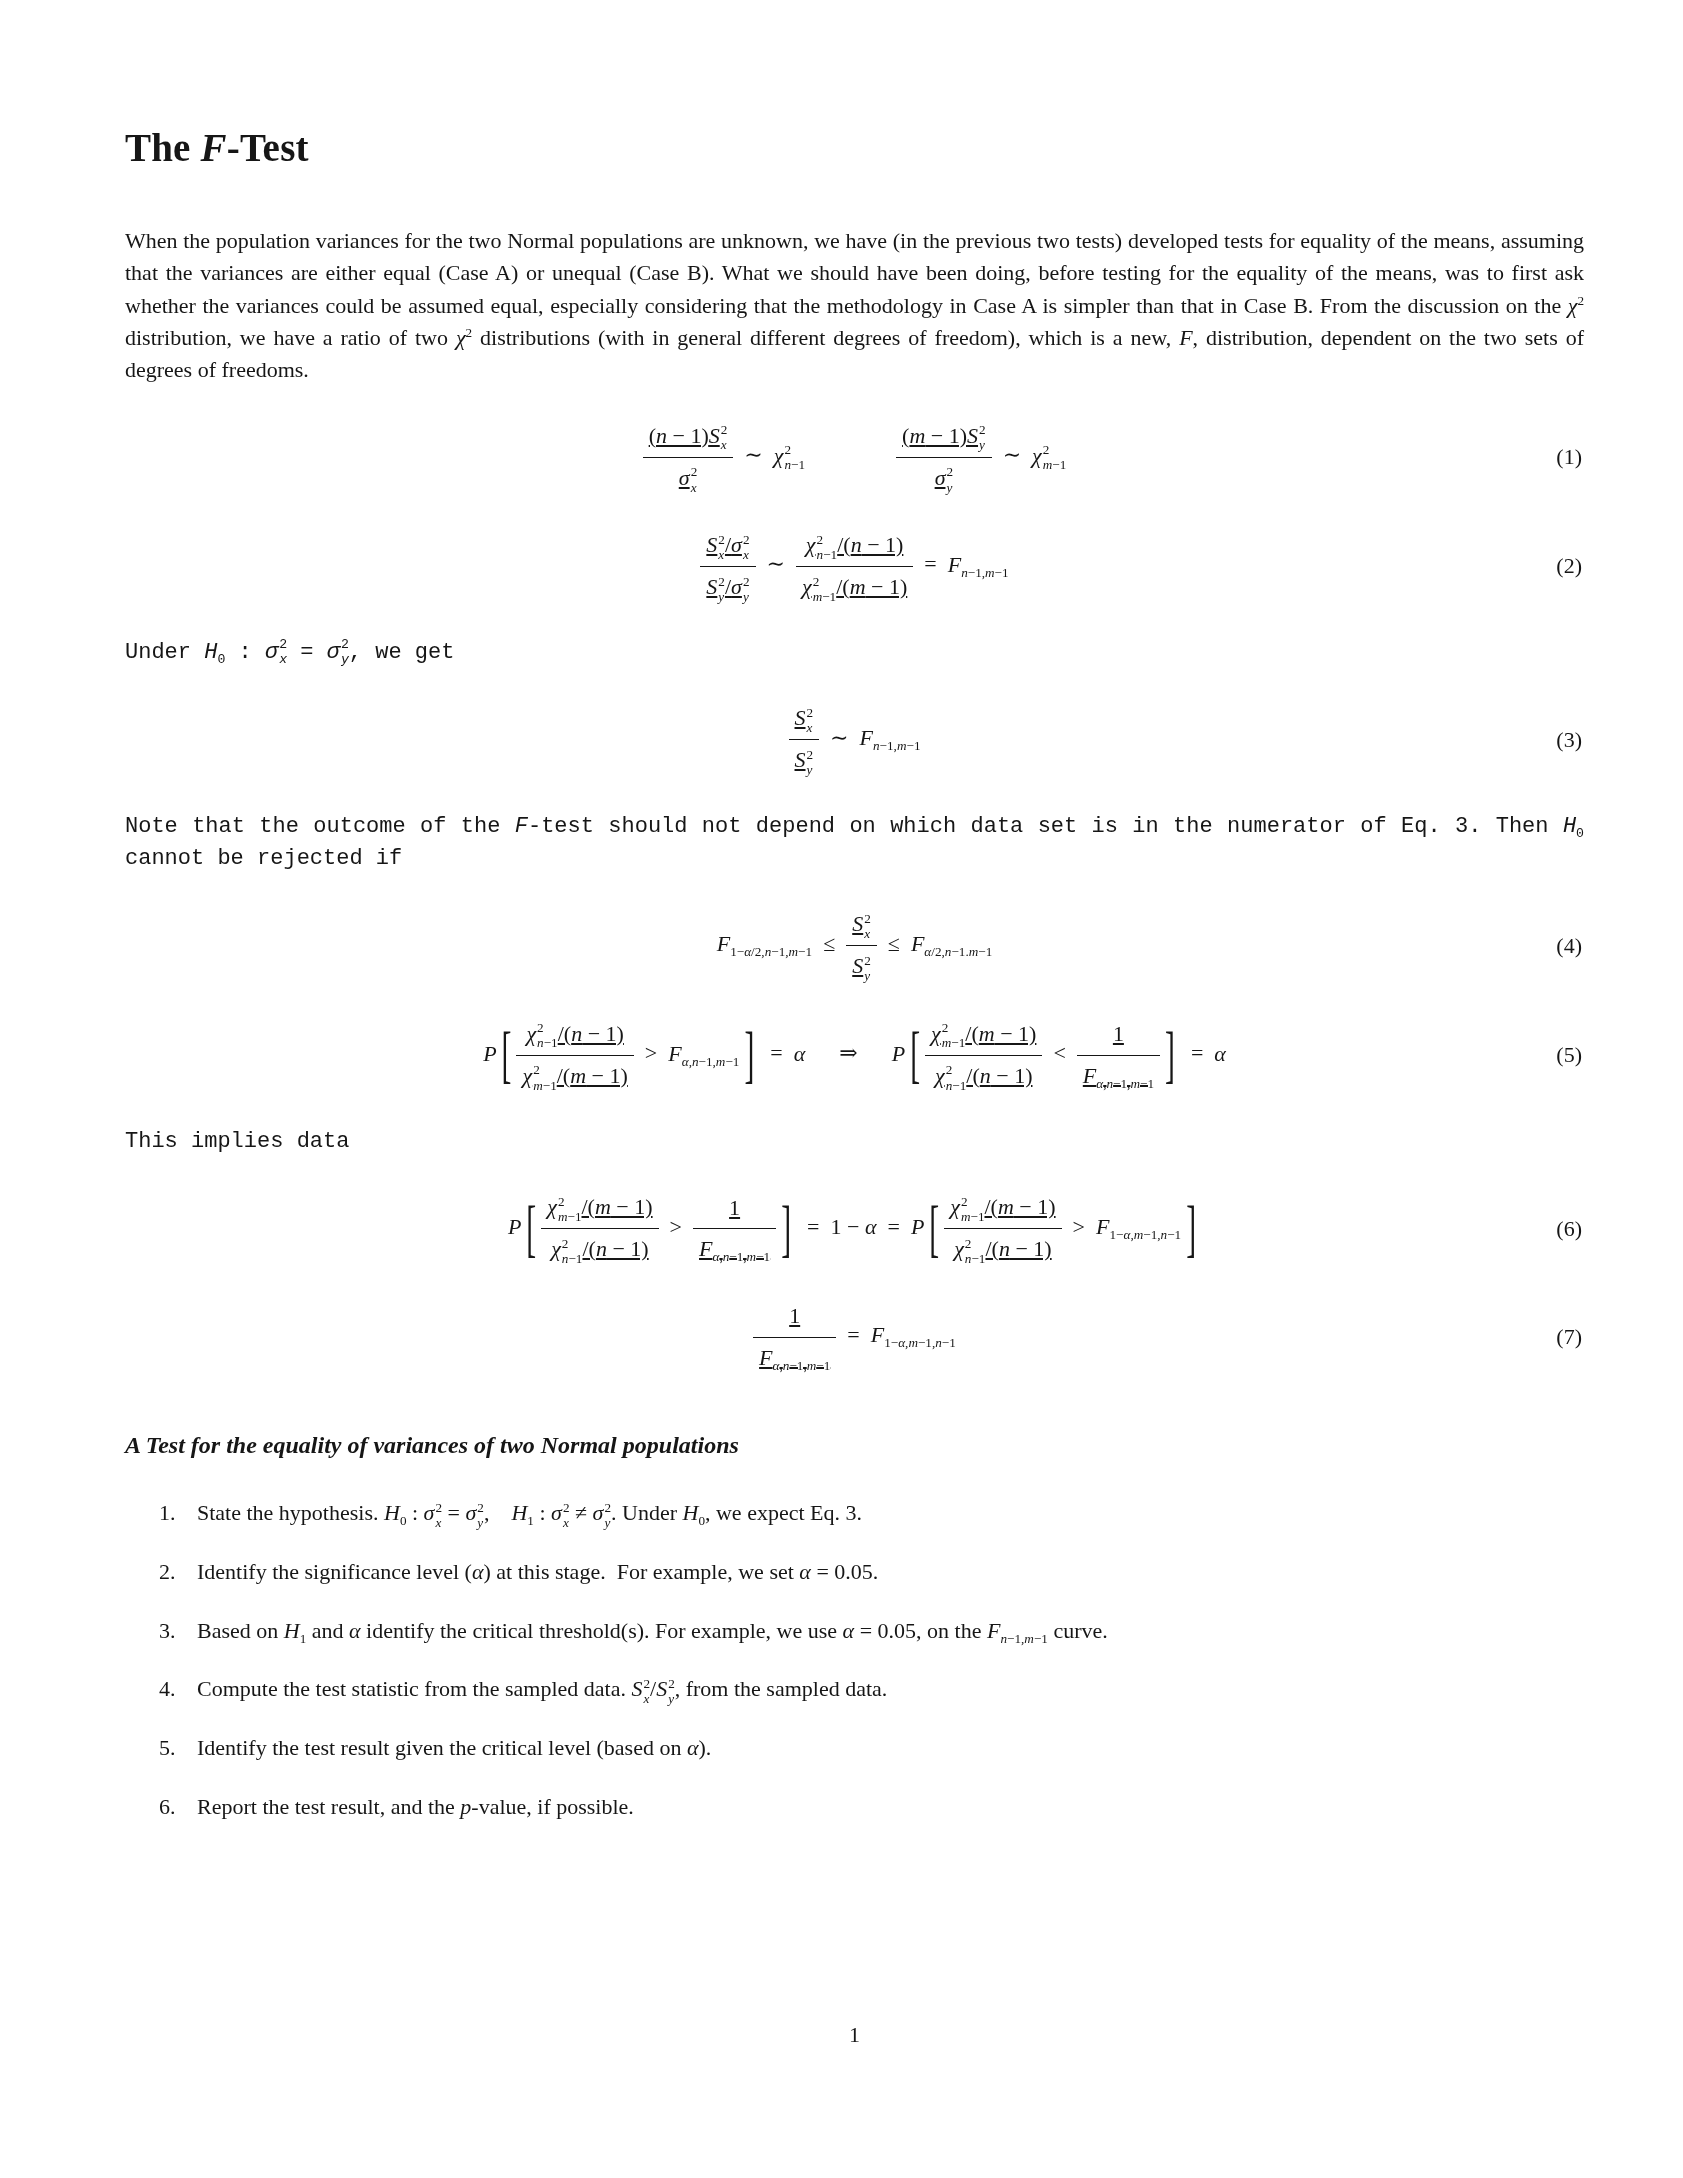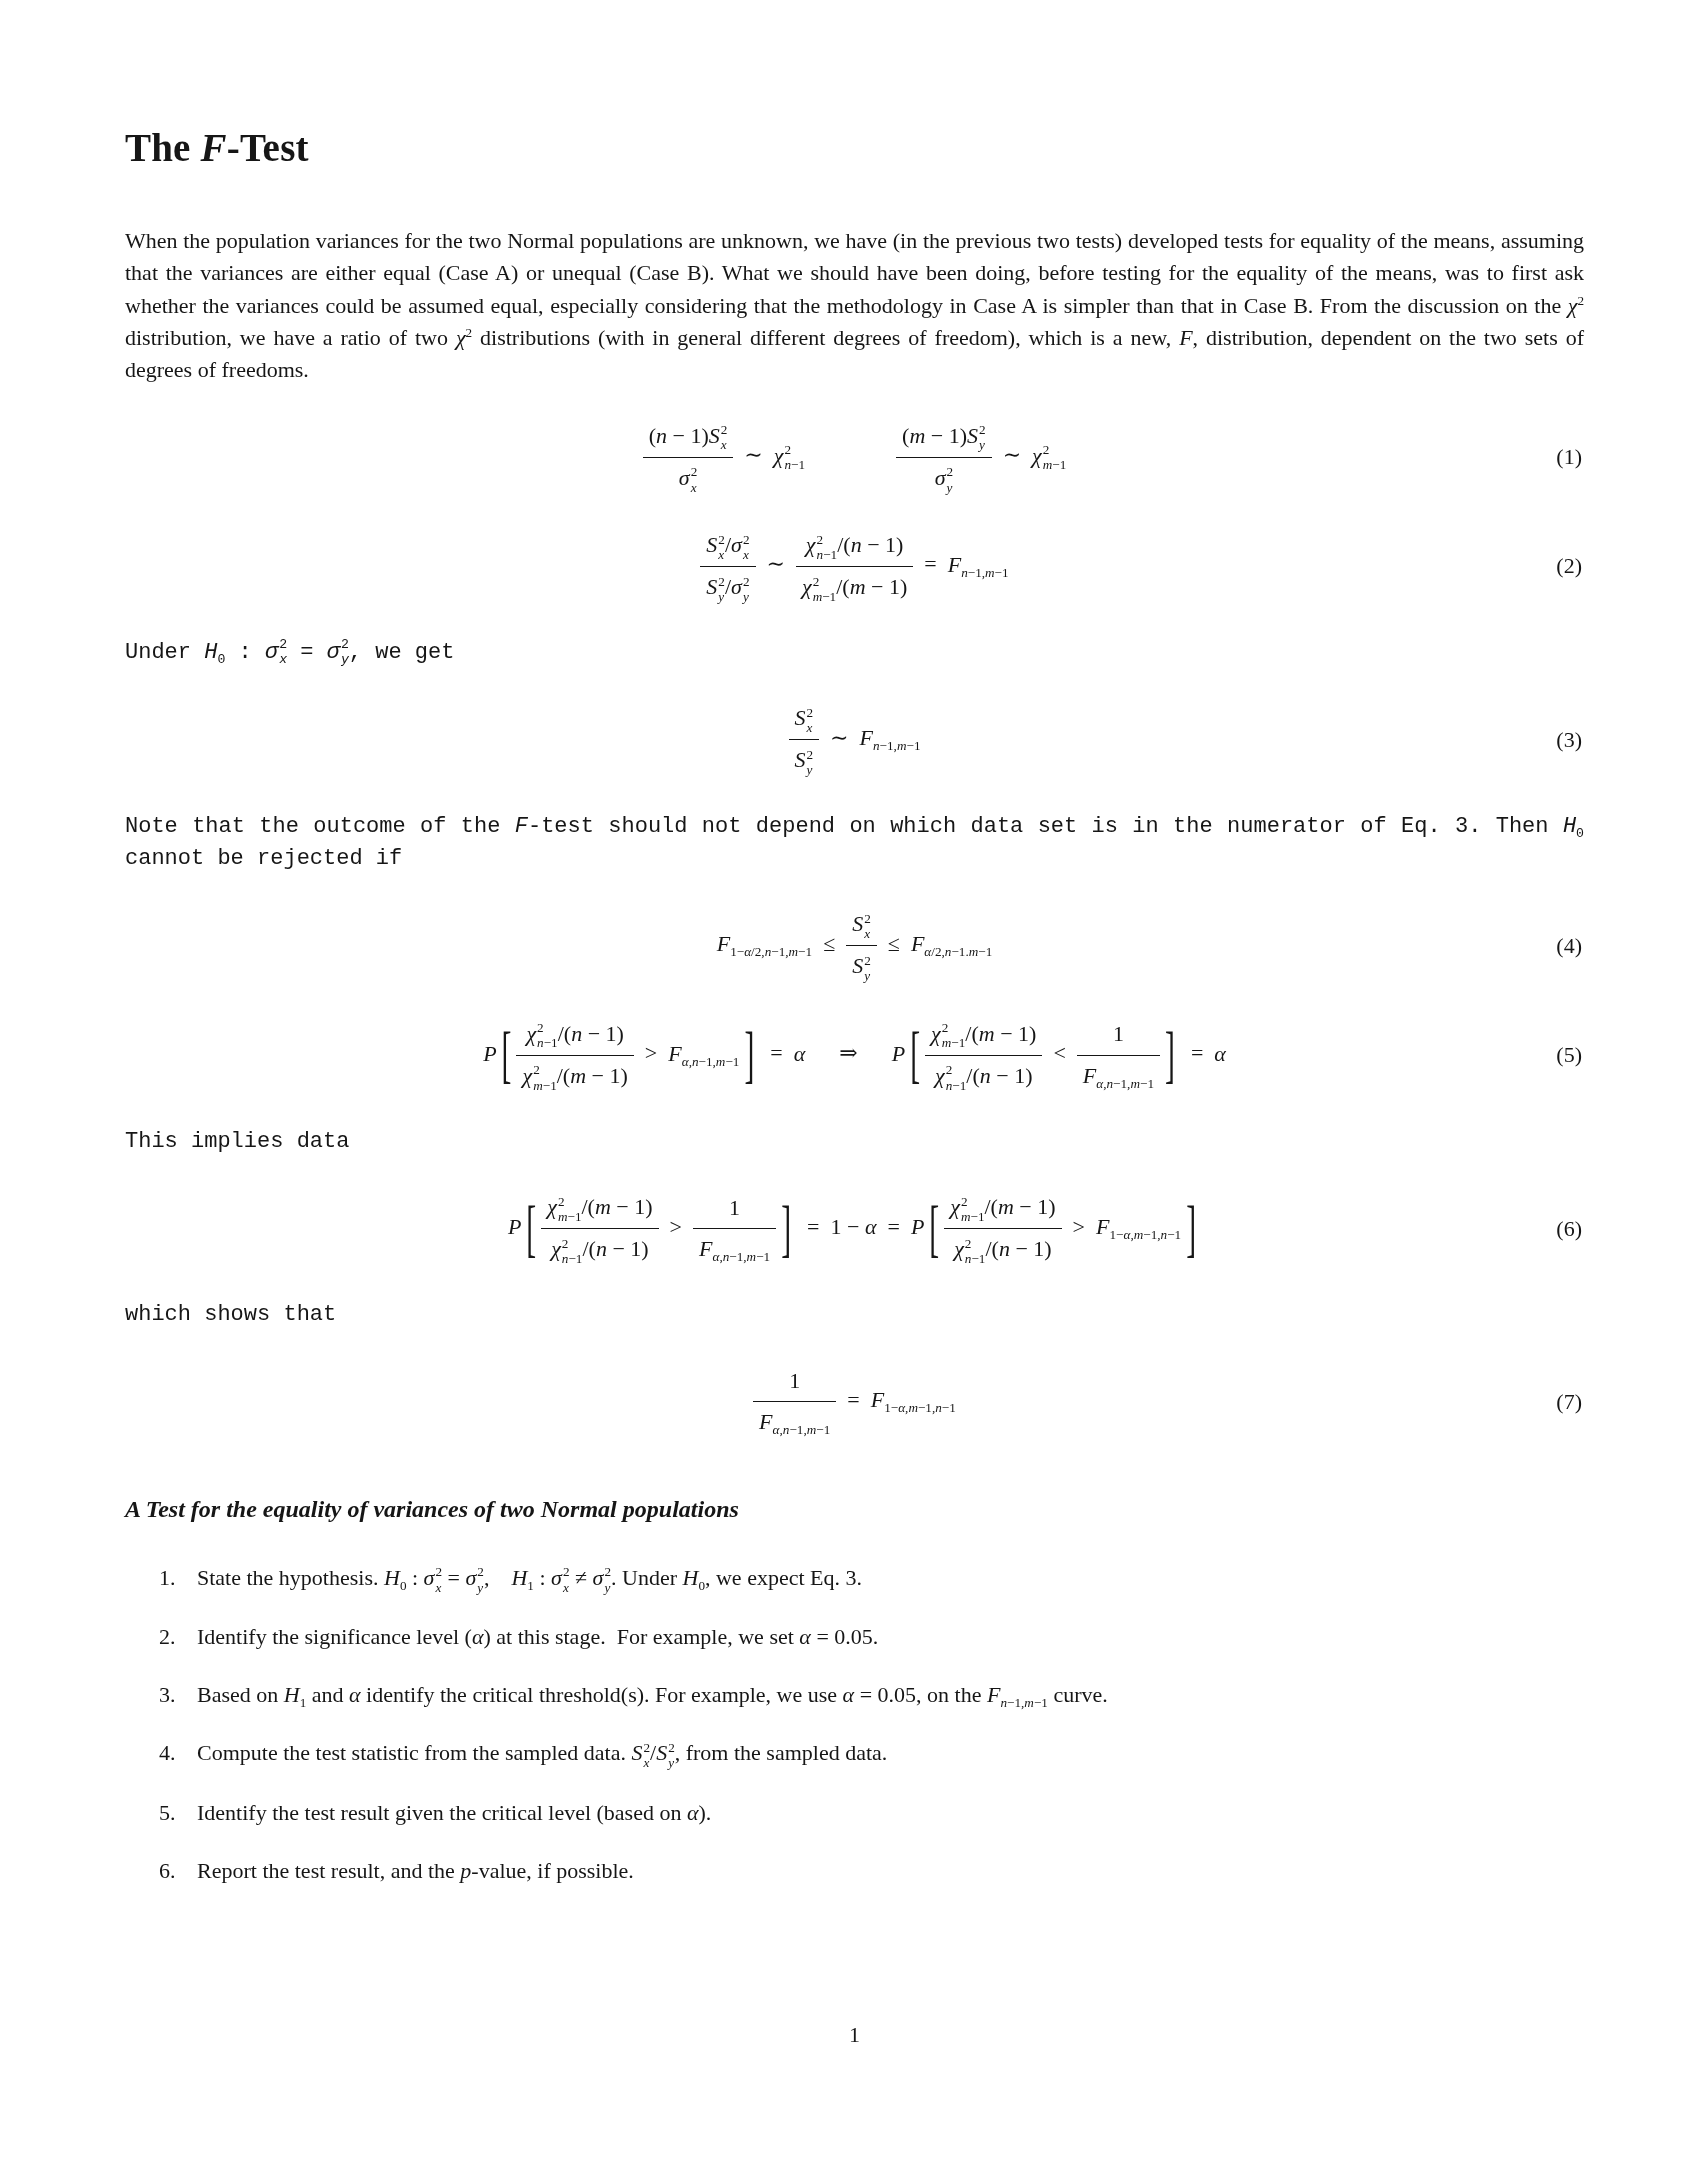--- a/index.html
+++ b/index.html
@@ -11,21 +11,21 @@
     font-size:22px; line-height:1.47;
   }
   h1.title { font-size:39px; line-height:1.1; margin:0 0 55px 0; font-weight:700; letter-spacing:0.2px; }
   .para { margin:0; text-align:justify; }
   .lineText { margin:26px 0 0 0;font-family:Liberation Mono, monospace; }
 
   
   .eqrow { position:relative; text-align:center; margin:32px 0; }
   .eqbody { display:inline-block; }
   .eqnum { position:absolute; right:2px; top:50%; transform:translateY(-50%); }
-  .frac { display:inline-block; vertical-align:middle; text-align:center; }
+  .frac { display:inline-block; vertical-align:middle; text-align:center;text-decoration:underline; }
   .frac .num { display:block; padding:1px 6px 4px; border-bottom:1.6px solid #161616; }
   .frac .den { display:block; padding:4px 6px 1px; }
   .ss { display:inline-block; vertical-align:middle; font-size:60%; line-height:1.15; text-align:left; margin-left:1px; }
   .ss .up, .ss .dn { display:block; }
   sub.lo { font-size:60%; line-height:0; }
   sup.hi { font-size:60%; vertical-align:0.6em; line-height:0; }
   .op { margin:0 11px; }
   .imp { margin:0 34px; }
   .hgap { display:inline-block; width:91px; }
   .br { display:inline-block; transform:scaleY(2.15); font-size:1.35em; vertical-align:middle; margin:0 5px; }
@@ -83,21 +83,20 @@
       <span class="eqnum">(5)</span>
     </div>
 
     <p class="lineText">This implies data</p>
 
     <div class="eqrow">
       <span class="eqbody"><i>P</i><span class="br">[</span><span class="frac"><span class="num"><i>χ</i><span class="ss"><span class="up">2</span><span class="dn"><i>m</i>−1</span></span>/(<i>m</i> − 1)</span><span class="den"><i>χ</i><span class="ss"><span class="up">2</span><span class="dn"><i>n</i>−1</span></span>/(<i>n</i> − 1)</span></span><span class="op">&gt;</span><span class="frac"><span class="num">1</span><span class="den"><i>F</i><sub class="lo"><i>α</i>,<i>n</i>−1,<i>m</i>−1</sub></span></span><span class="br">]</span><span class="op">=</span>1 − <i>α</i><span class="op">=</span><i>P</i><span class="br">[</span><span class="frac"><span class="num"><i>χ</i><span class="ss"><span class="up">2</span><span class="dn"><i>m</i>−1</span></span>/(<i>m</i> − 1)</span><span class="den"><i>χ</i><span class="ss"><span class="up">2</span><span class="dn"><i>n</i>−1</span></span>/(<i>n</i> − 1)</span></span><span class="op">&gt;</span><i>F</i><sub class="lo">1−<i>α</i>,<i>m</i>−1,<i>n</i>−1</sub><span class="br">]</span></span>
       <span class="eqnum">(6)</span>
     </div>
 
-    <p class="lineText">which shows that</p>
 
     <div class="eqrow">
       <span class="eqbody"><span class="frac"><span class="num">1</span><span class="den"><i>F</i><sub class="lo"><i>α</i>,<i>n</i>−1,<i>m</i>−1</sub></span></span><span class="op">=</span><i>F</i><sub class="lo">1−<i>α</i>,<i>m</i>−1,<i>n</i>−1</sub></span>
       <span class="eqnum">(7)</span>
     </div>
 
     <div class="heading">A Test for the equality of variances of two Normal populations</div>
 
     <div class="olist">
       <div class="li">

